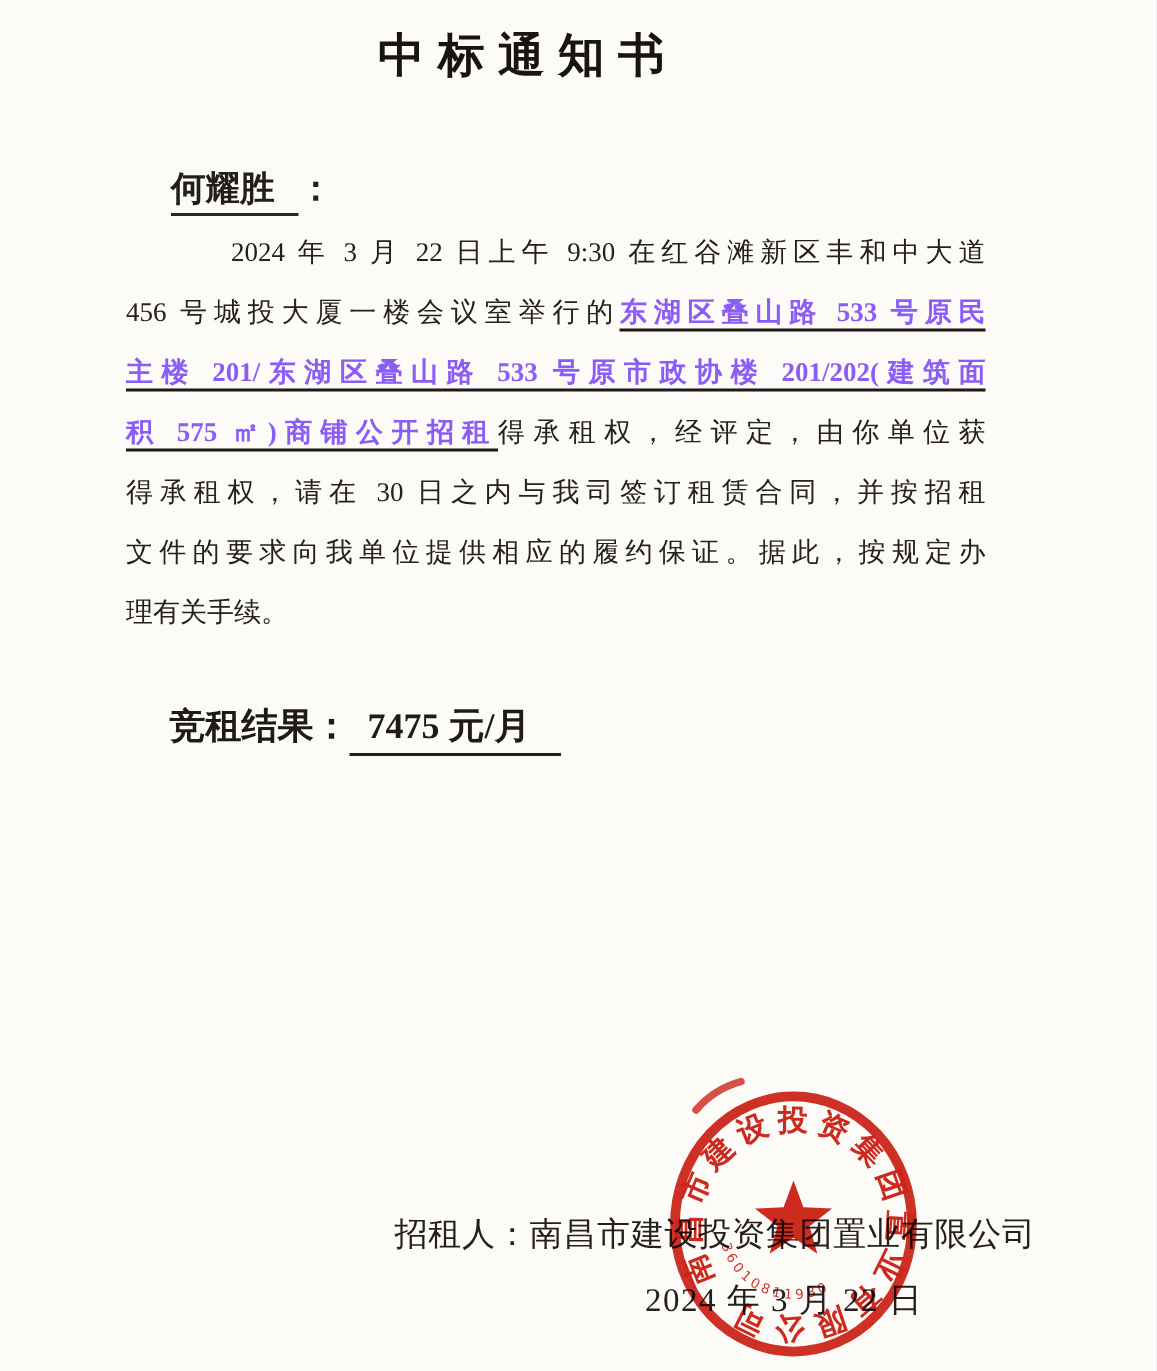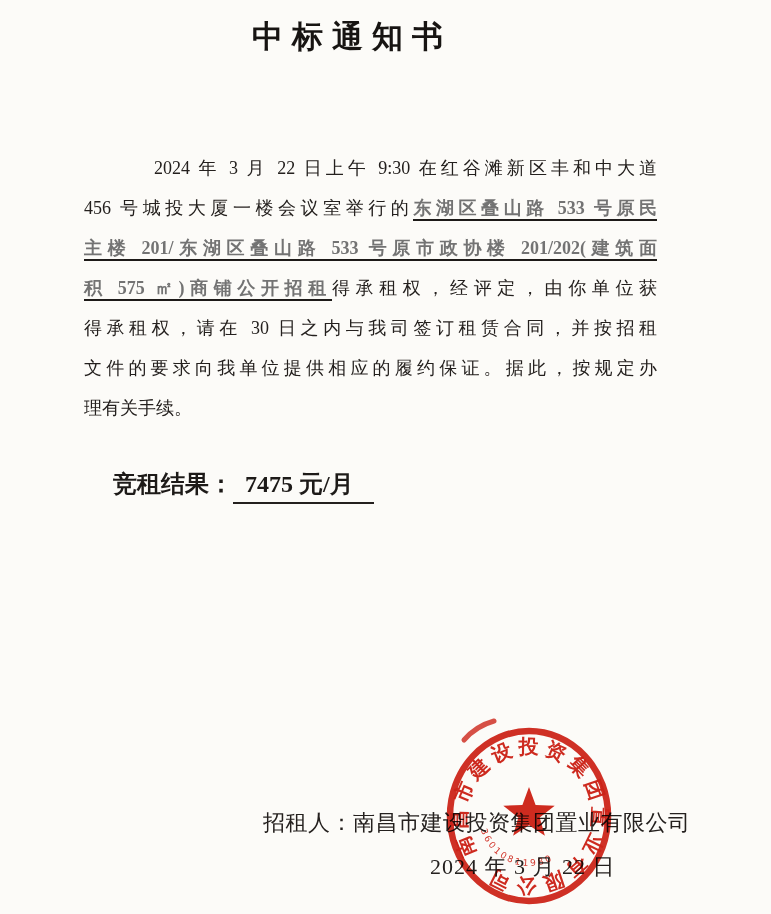--- a/index.html
+++ b/index.html
@@ -39,21 +39,21 @@
     text-align:justify;
     text-align-last:justify;
     white-space:nowrap;
   }
   .jline.indent{padding-left:70px;}
   .plainline{height:40px;}
   .ul{
     font-weight:bold;
     border-bottom:2.5px solid #1d1a18;
     padding-bottom:1px;
-    color:#737373;
+    color:#8b5cf6;
   }
   .result{
     top:468px;left:113px;
     font-size:24px;font-weight:bold;color:#1d1a18;
   }
   .result .value{
     border-bottom:2.5px solid #24201e;
     padding:0 20px 2px 12px;
     display:inline-block;
   }
@@ -84,20 +84,21 @@
     pointer-events:none;
   }
 </style>
 </head>
 <body>
 
 <div class="page">
 
   <div class="abs doc-title">中标通知书</div>
 
+  <div class="abs recipient"><span class="name">何耀胜</span><span>：</span></div>
 
   <div class="abs para1">
     <div class="jline indent">2024 年 3 月 22 日上午 9:30 在红谷滩新区丰和中大道</div>
     <div class="jline"><span>456 号城投大厦一楼会议室举行的</span><span class="ul">东湖区叠山路 533 号原民</span></div>
     <div class="jline"><span class="ul">主楼 201/东湖区叠山路 533 号原市政协楼 201/202(建筑面</span></div>
     <div class="jline"><span class="ul">积 575 ㎡)商铺公开招租</span><span>得承租权，经评定，由你单位获</span></div>
     <div class="jline">得承租权，请在 30 日之内与我司签订租赁合同，并按招租</div>
     <div class="jline">文件的要求向我单位提供相应的履约保证。据此，按规定办</div>
     <div class="plainline">理有关手续。</div>
   </div>

